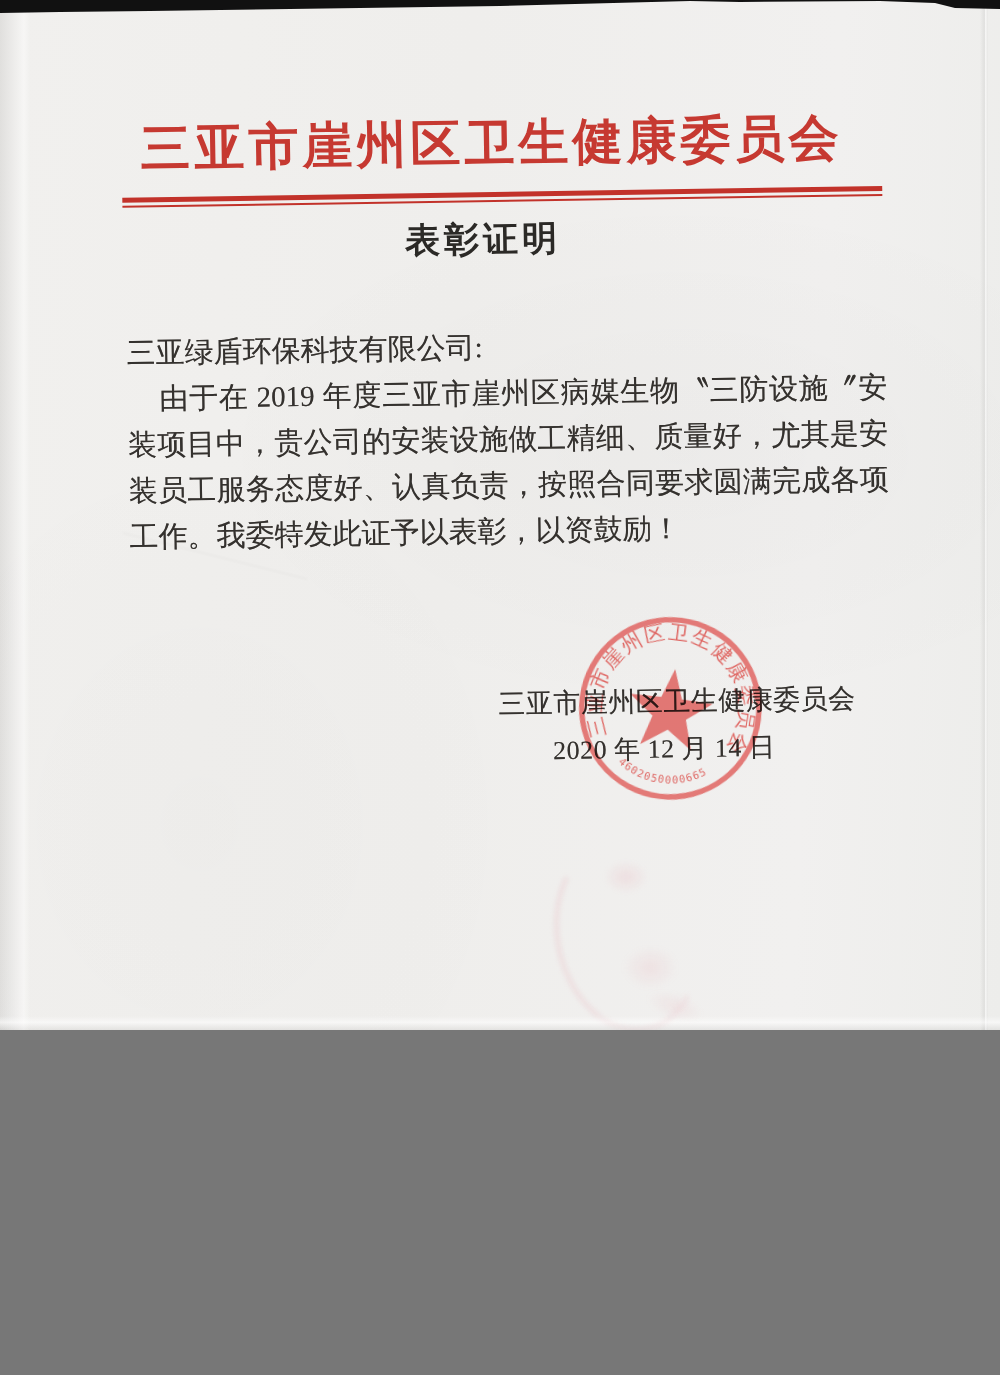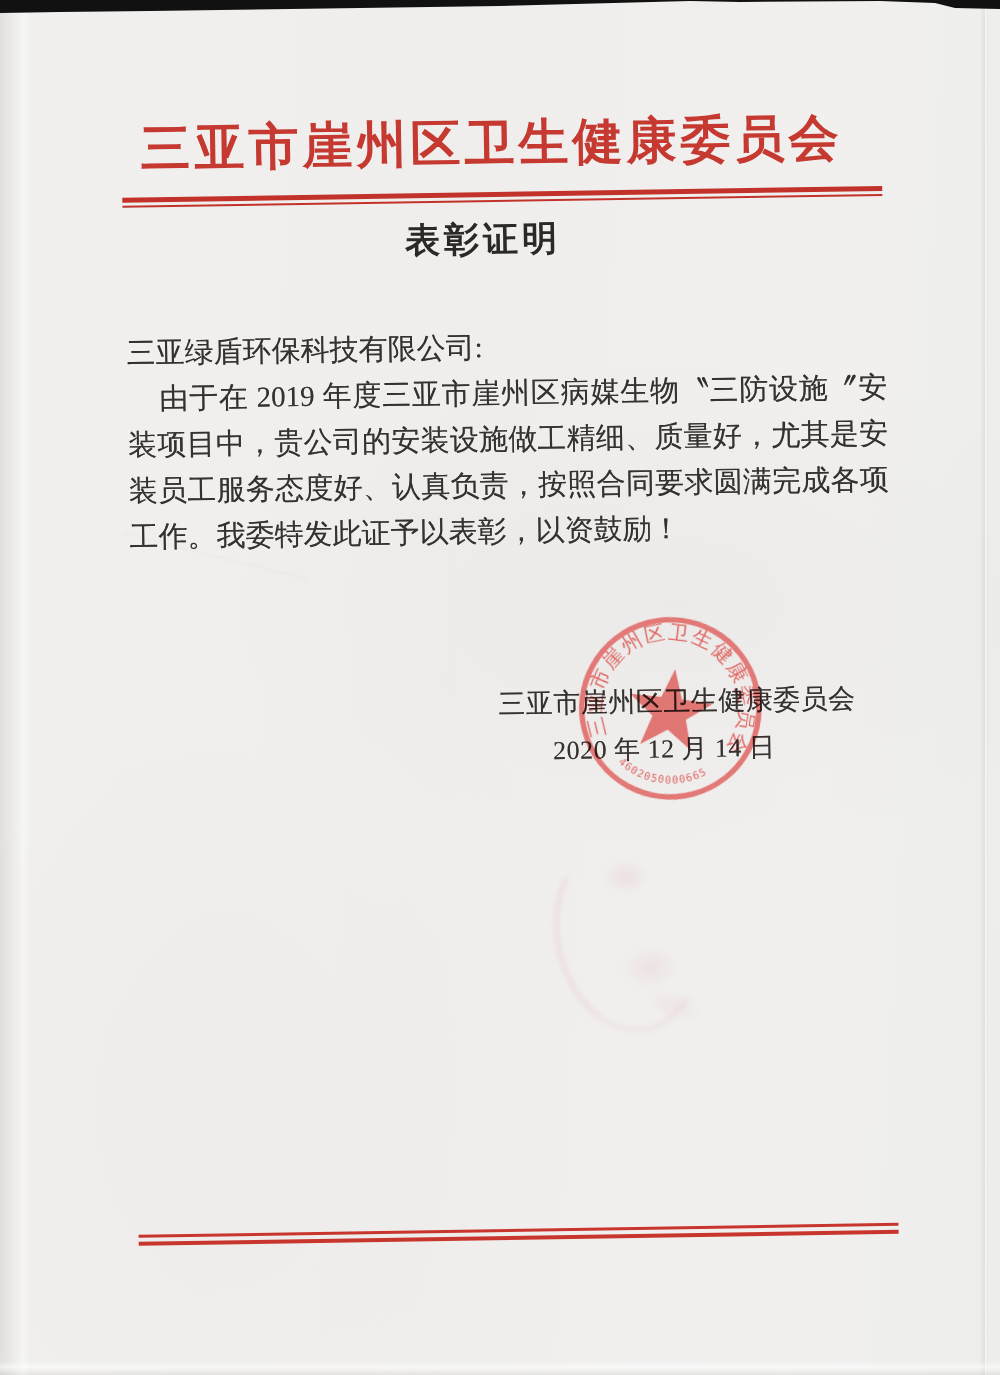--- a/index.html
+++ b/index.html
@@ -1,18 +1,18 @@
 <!DOCTYPE html>
 <html><head>
 <meta charset="utf-8">
 <style>
   html,body{margin:0;padding:0;background:#777;}
   .scan{
     position:relative;
-    width:1000px;height:1375px;
+    width:1000px;height:1030px;
     margin:0 auto;
     overflow:hidden;
     background:
       radial-gradient(ellipse 700px 380px at 68% 44%, rgba(0,0,0,0.018), transparent 70%),
       radial-gradient(ellipse 500px 600px at 20% 80%, rgba(0,0,0,0.012), transparent 70%),
       linear-gradient(93deg,#f1f0ee 0%,#efeeec 45%,#f1f0ef 80%,#ededeb 100%);
     font-family:"Liberation Serif","DejaVu Serif",serif;
   }
   
   .top-edge{

